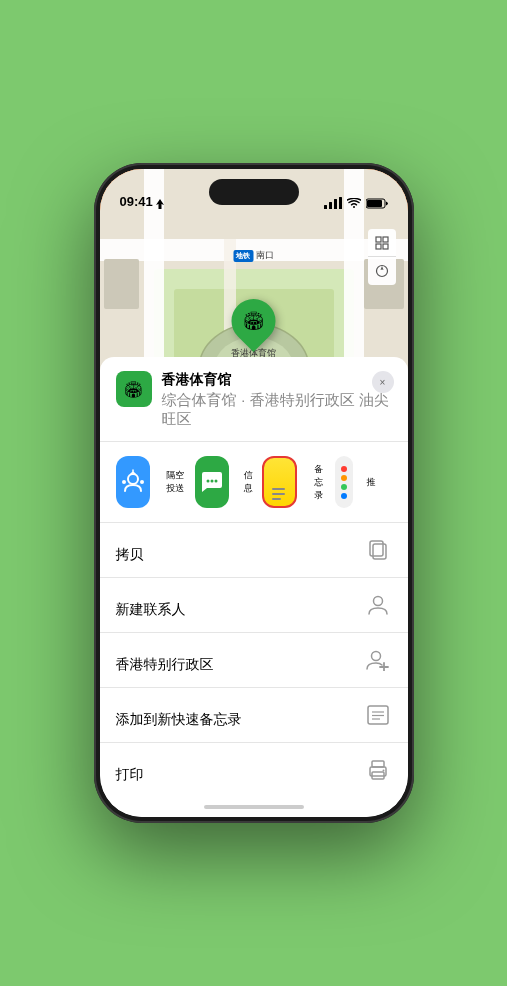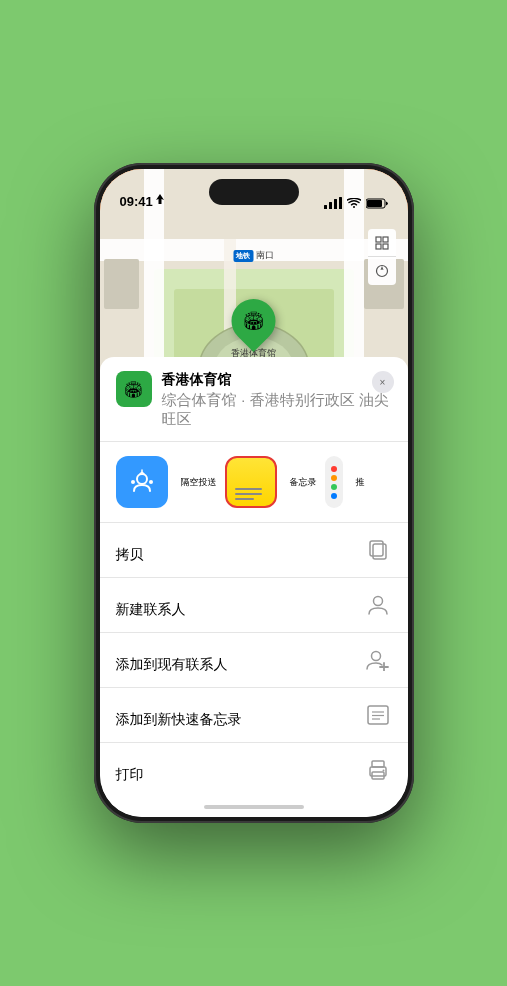--- a/index.html
+++ b/index.html
@@ -59,21 +59,21 @@
       padding: 0 20px 6px;
       justify-content: space-between;
       z-index: 50;
     }
 
     .status-time {
       font-size: 13px;
       font-weight: 600;
       color: #000;
       display: flex;
-      align-items: flex-start;
+      align-items: flex-end;
       gap: 3px;
     }
 
     .status-icons {
       display: flex;
       align-items: center;
       gap: 5px;
     }
 
     .status-icons svg {
@@ -449,20 +449,31 @@
               <circle cx="13" cy="10" r="5" fill="none" stroke="#fff" stroke-width="2"></circle>
               <path d="M5 22 Q5 16 13 16 Q21 16 21 22" fill="none" stroke="#fff" stroke-width="2" stroke-linecap="round"></path>
               <path d="M13 3 L13 1 M13 3 L11 5 M13 3 L15 5" stroke="#fff" stroke-width="1.5" fill="none" stroke-linecap="round"></path>
               <circle cx="4" cy="13" r="2" fill="#fff"></circle>
               <circle cx="22" cy="13" r="2" fill="#fff"></circle>
             </svg>
           </div>
           <span class="share-label">隔空投送</span>
         </div>
 
+        <div class="share-item">
+          <div class="share-icon-wrap messages">
+            <svg width="26" height="26" viewBox="0 0 26 26">
+              <path d="M3 5 Q3 3 5 3 L21 3 Q23 3 23 5 L23 17 Q23 19 21 19 L8 19 L3 23 L3 5 Z" fill="#fff"></path>
+              <circle cx="9" cy="12" r="1.5" fill="#2da944"></circle>
+              <circle cx="13" cy="12" r="1.5" fill="#2da944"></circle>
+              <circle cx="17" cy="12" r="1.5" fill="#2da944"></circle>
+            </svg>
+          </div>
+          <span class="share-label">信息</span>
+        </div>
 
 
         <div class="share-item">
           <div class="share-icon-wrap notes">
             <div style="display:flex;flex-direction:column;gap:3px;padding:10px 8px 6px;width:100%;height:100%;justify-content:flex-end;">
               <div style="height:2px;background:#888;border-radius:1px;width:85%;"></div>
               <div style="height:2px;background:#888;border-radius:1px;width:85%;"></div>
               <div style="height:2px;background:#888;border-radius:1px;width:60%;"></div>
             </div>
           </div>
@@ -499,21 +510,21 @@
           <span class="action-label">新建联系人</span>
           <div class="action-icon">
             <svg width="22" height="22" viewBox="0 0 22 22">
               <circle cx="11" cy="7" r="4.5" fill="none" stroke="#999" stroke-width="1.5"></circle>
               <path d="M2 20 Q2 14 11 14 Q20 14 20 20" fill="none" stroke="#999" stroke-width="1.5" stroke-linecap="round"></path>
             </svg>
           </div>
         </div>
 
         <div class="action-item">
-          <span class="action-label">添加到现有联系人</span>
+          <span class="action-label">香港特别行政区</span>
           <div class="action-icon">
             <svg width="24" height="22" viewBox="0 0 24 22">
               <circle cx="10" cy="7" r="4.5" fill="none" stroke="#999" stroke-width="1.5"></circle>
               <path d="M1 20 Q1 14 10 14 Q14 14 16 16" fill="none" stroke="#999" stroke-width="1.5" stroke-linecap="round"></path>
               <line x1="18" y1="14" x2="18" y2="22" stroke="#999" stroke-width="1.8" stroke-linecap="round"></line>
               <line x1="14" y1="18" x2="22" y2="18" stroke="#999" stroke-width="1.8" stroke-linecap="round"></line>
             </svg>
           </div>
         </div>
 

